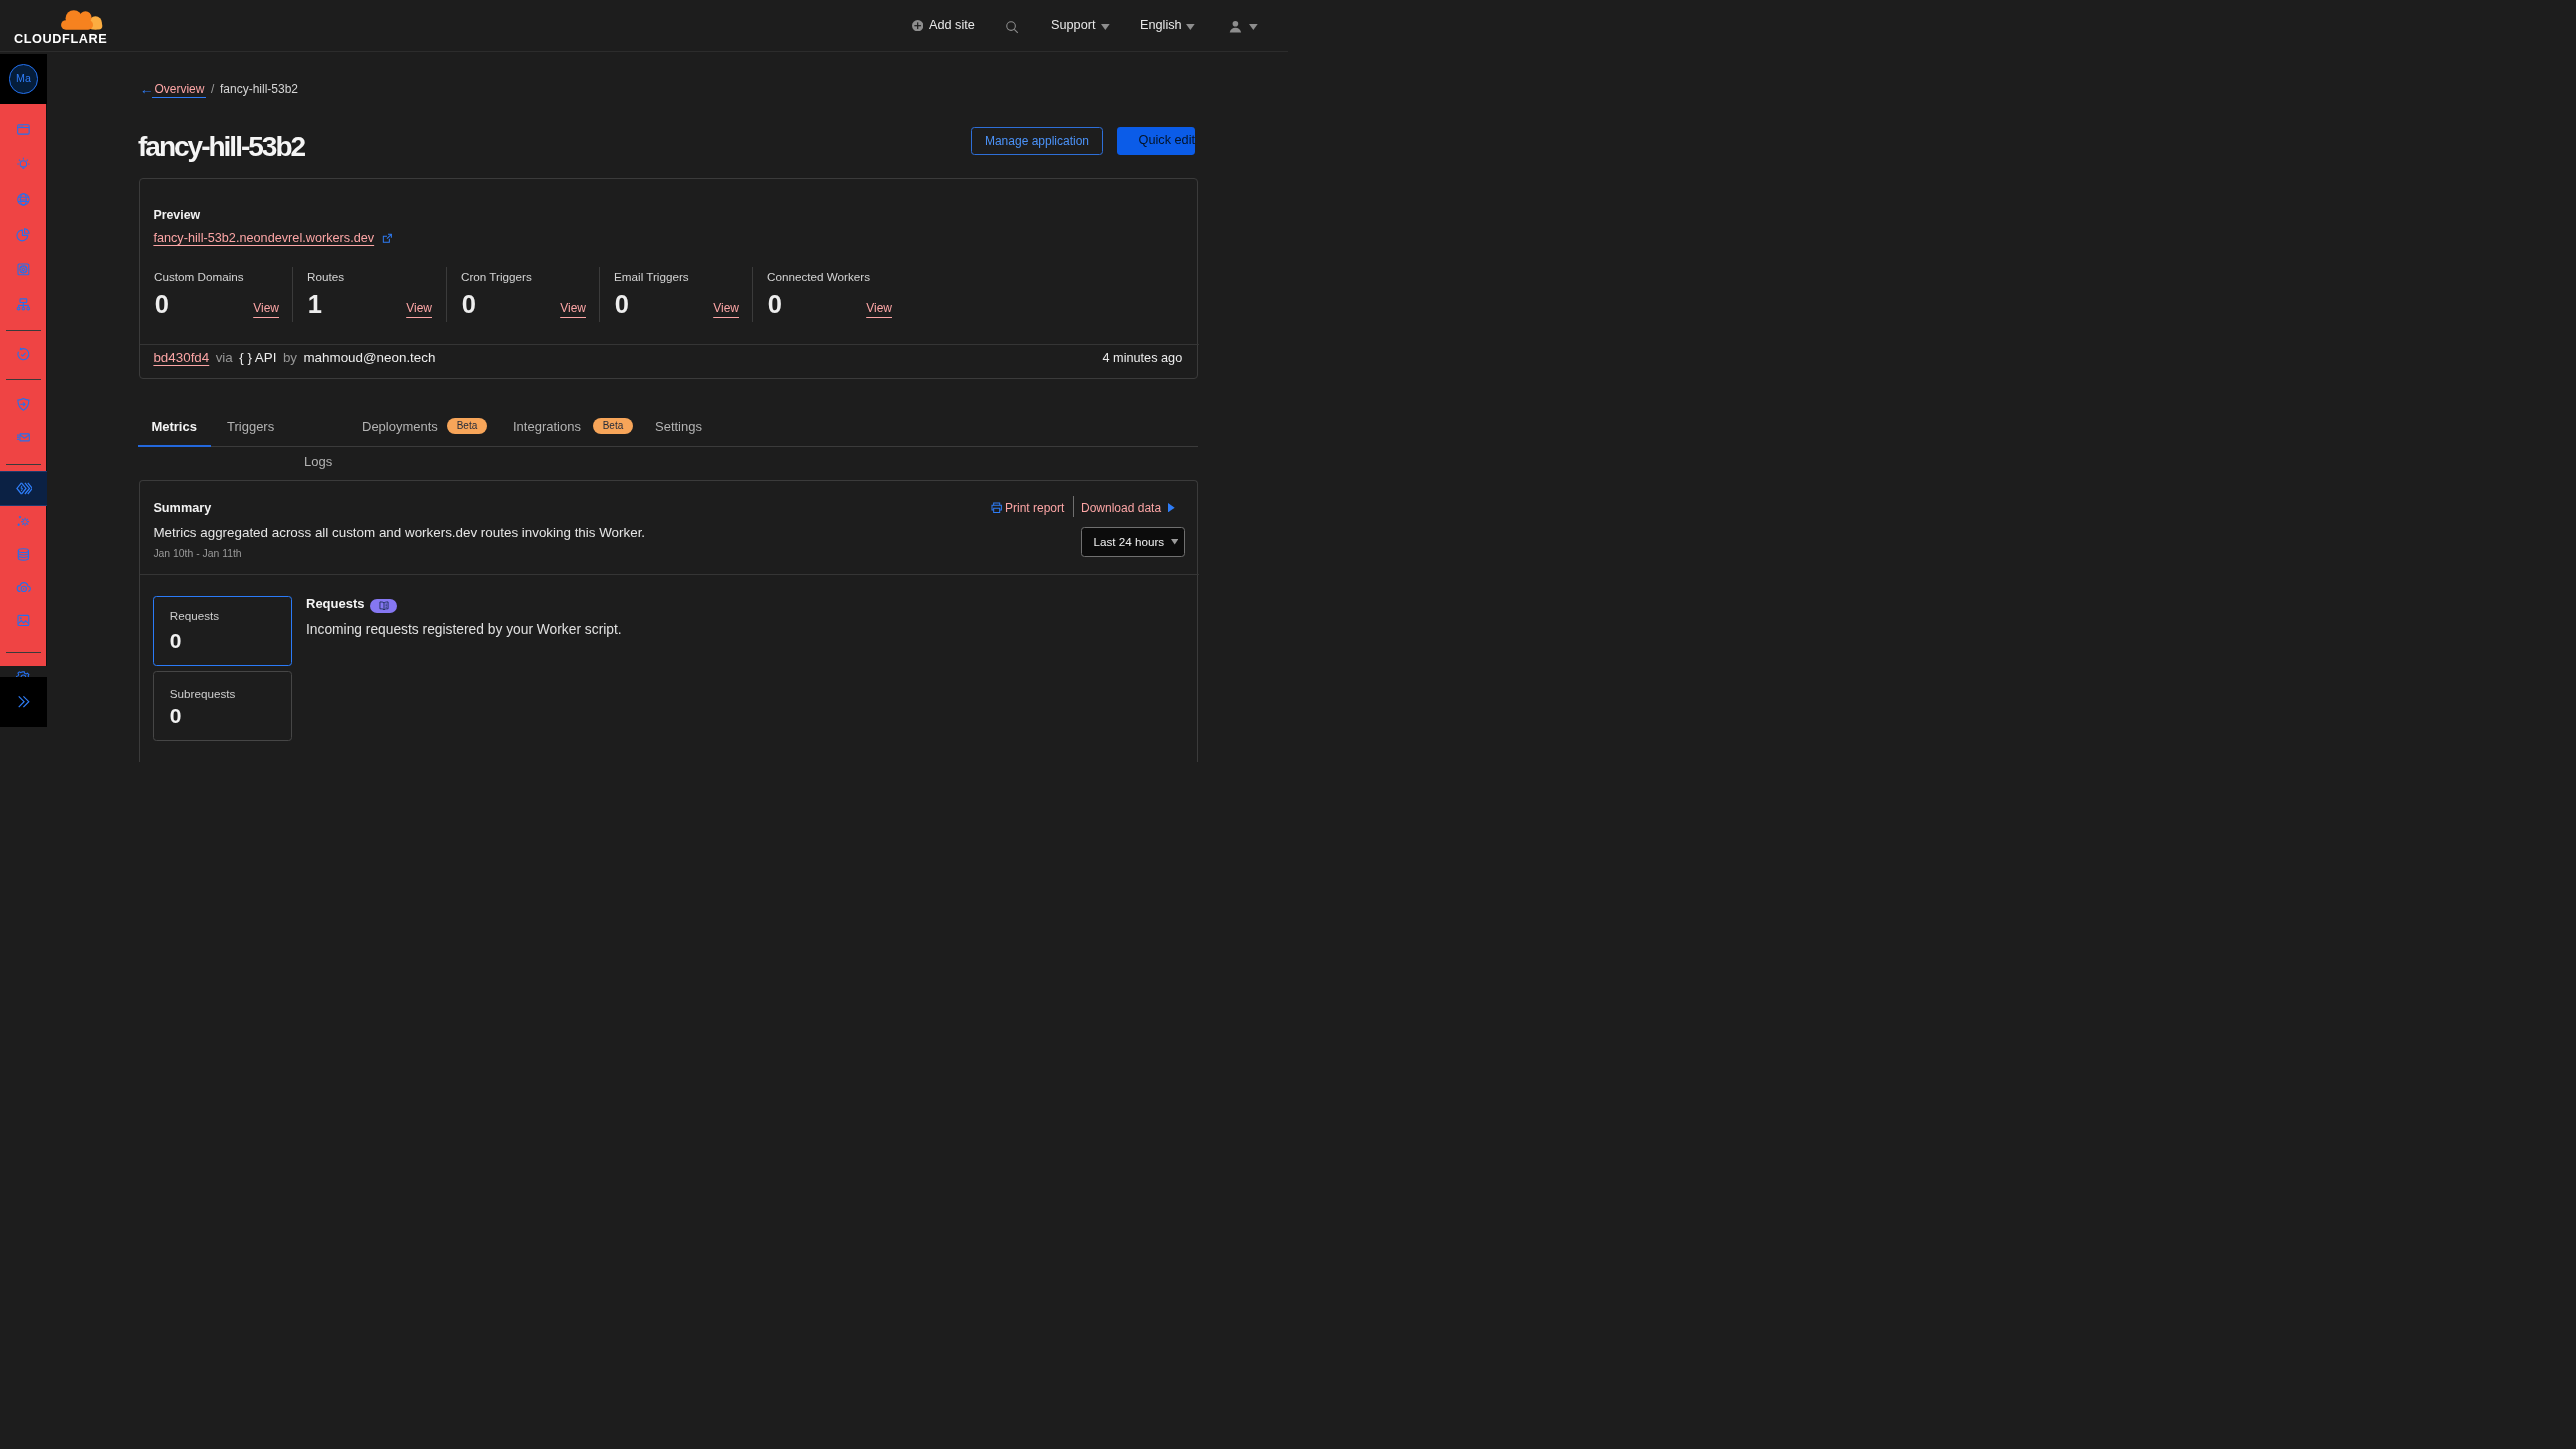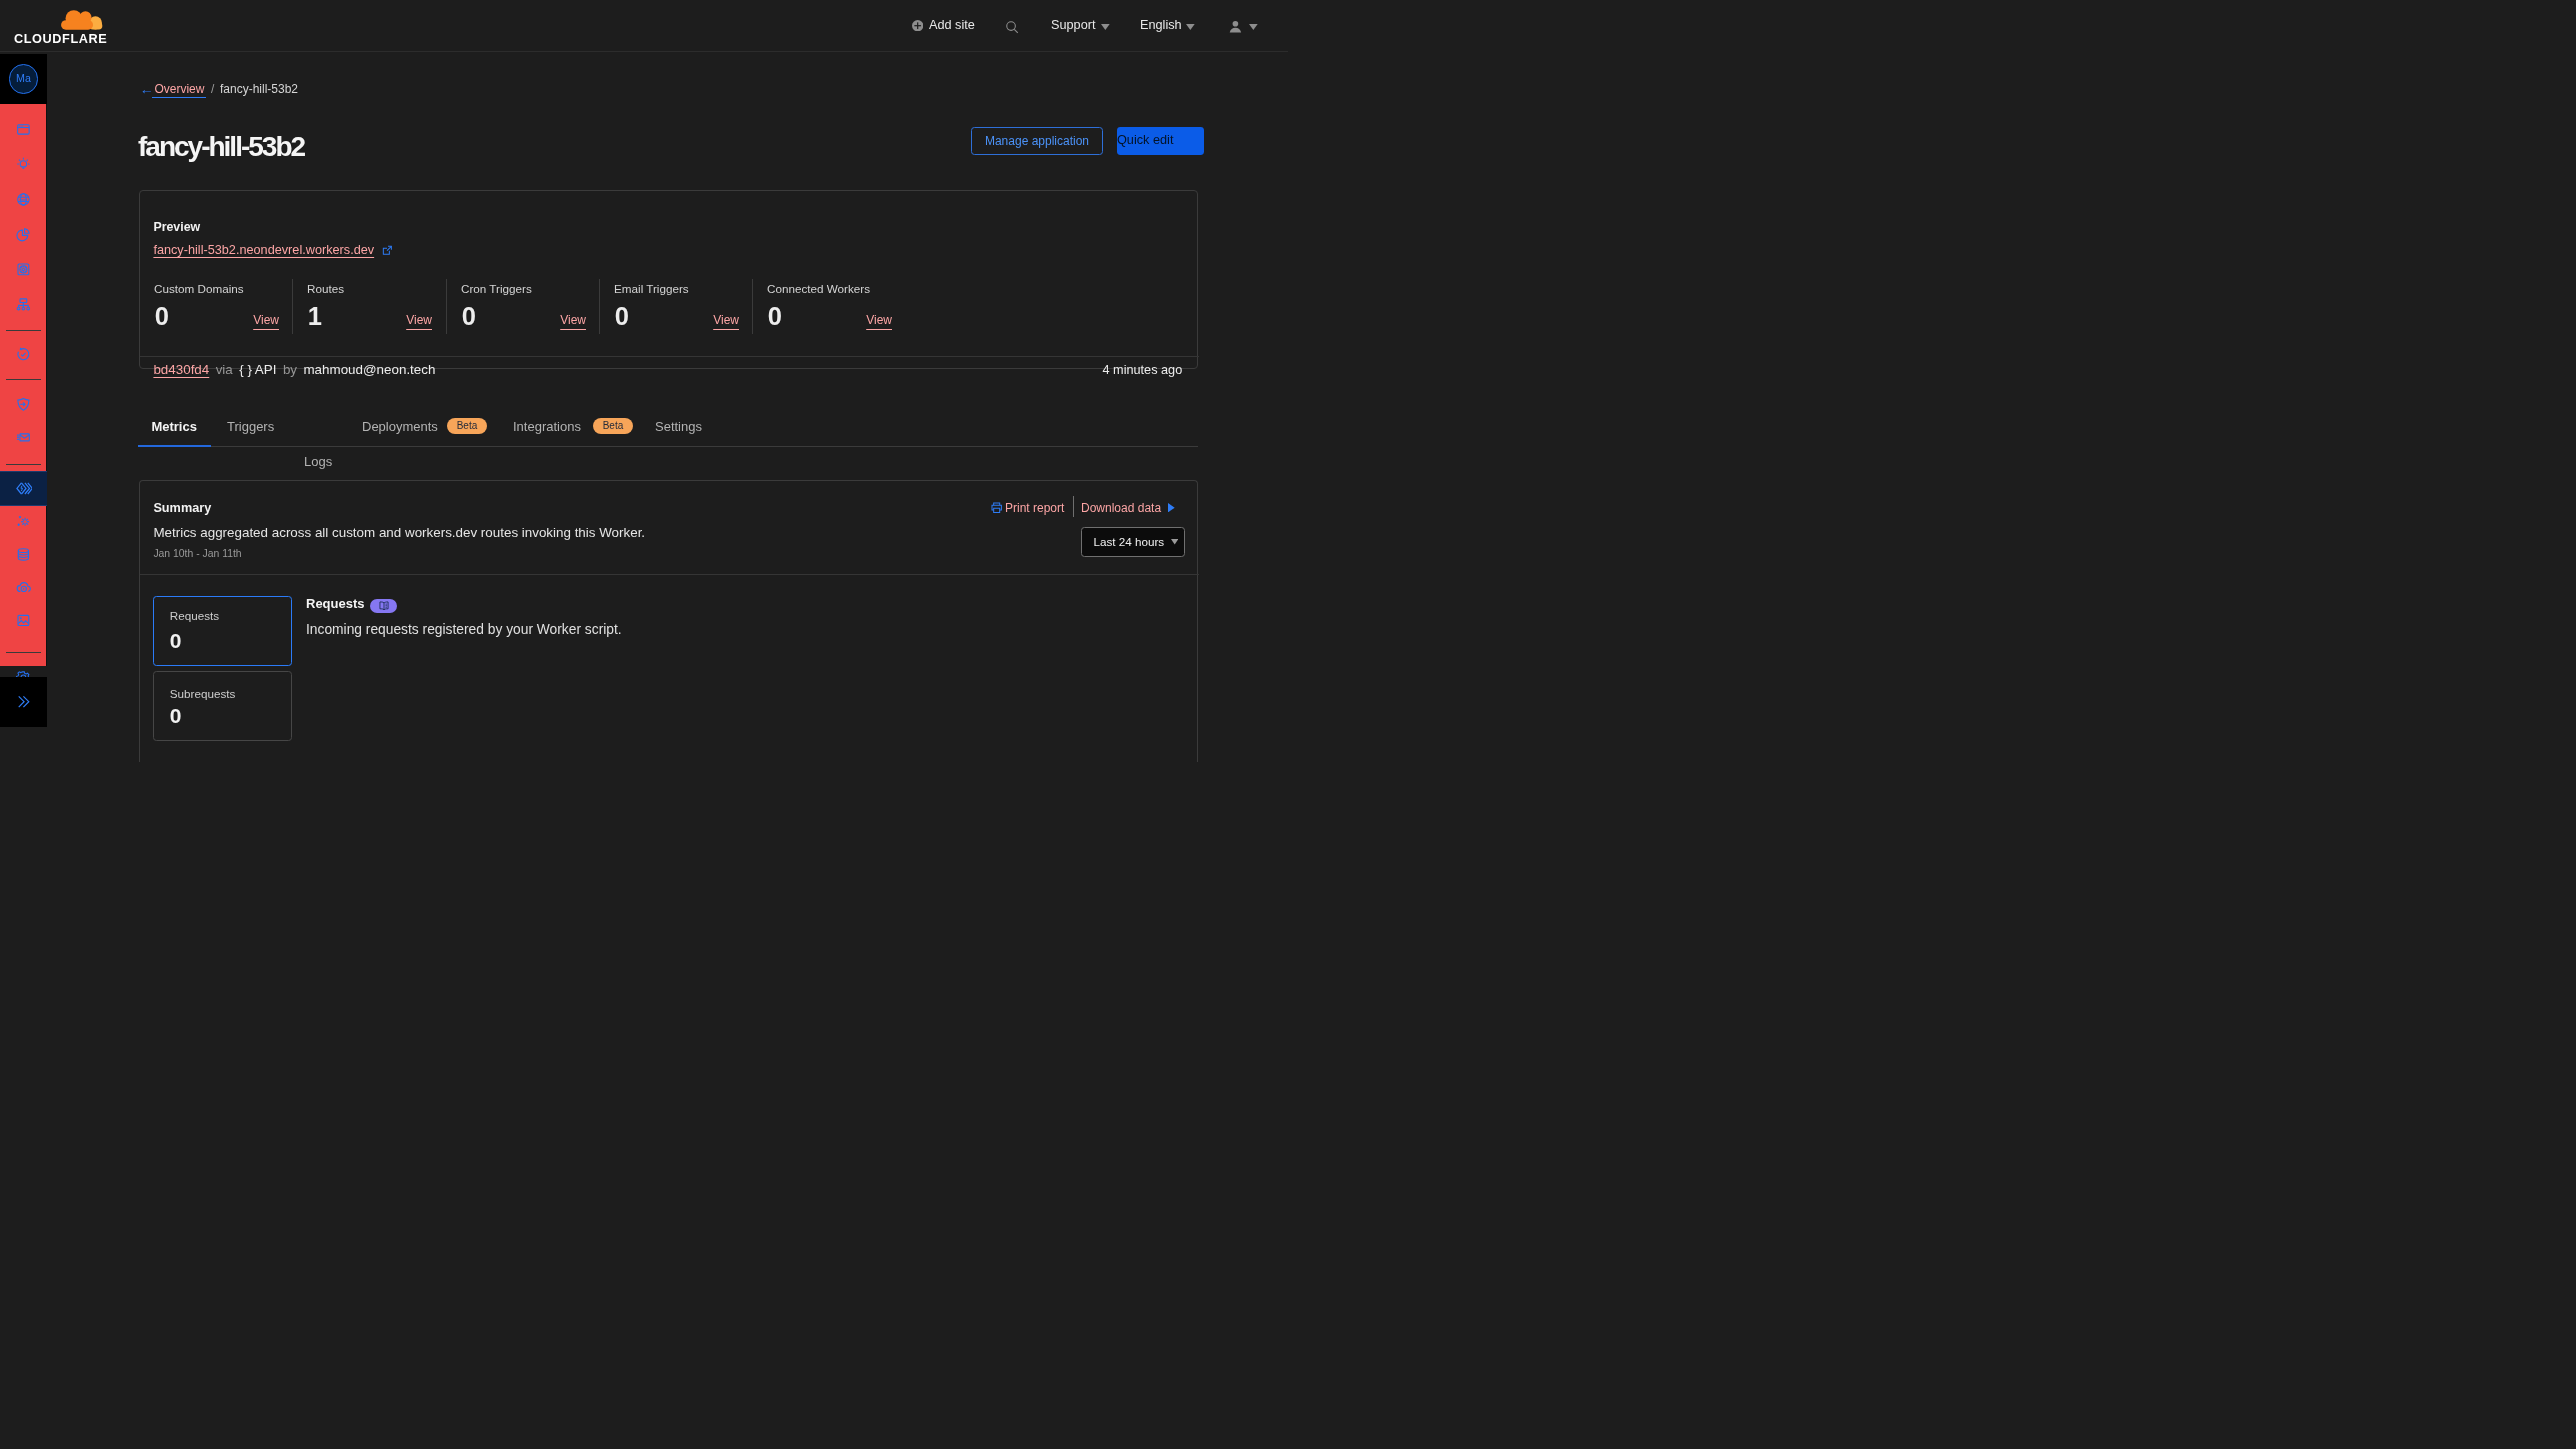--- a/index.html
+++ b/index.html
@@ -220,23 +220,23 @@
 
   <div class="abs" style="left:139px;top:82px;width:470px;height:13.4px;font-size:12px;color:#bdbdbd;white-space:nowrap;">
     <span style="position:absolute;left:0.7px;top:-1.3px;color:#2e7cf6;font-size:14px;">←</span>
       <a class="blue" style="position:absolute;left:12.7px;top:0;border-bottom:1.3px solid #2e7cf6;padding:0 2px 0.7px 2.7px;">Overview</a>
       <span style="position:absolute;left:72px;top:0;color:#9a9a9a;">/</span>
       <span style="position:absolute;left:81px;top:0;color:#d6d6d6;">fancy-hill-53b2</span>
   </div>
 
   <div class="abs" style="left:138px;top:131px;color:#f5f5f5;font-size:28px;font-weight:bold;letter-spacing:-2px;">fancy-hill-53b2</div>
   <div class="abs" style="left:971px;top:127px;width:132px;height:27.5px;border:0.7px solid #2e6fd8;border-radius:3.4px;color:#4b92f8;font-size:12px;text-align:center;line-height:26px;">Manage application</div>
-  <div class="abs" style="left:1117px;top:127px;width:87px;height:27.5px;background:#0b5ce8;border-radius:3.4px;color:#041326;font-size:12.7px;text-align:left;line-height:27.5px;">Quick edit</div>
-
-  <div class="abs" style="left:139px;top:178px;width:1059px;height:179px;border:0.7px solid #3b3b3b;border-radius:4px;margin-top:12px;">
+  <div class="abs" style="left:1117px;top:127px;width:78px;height:27.5px;background:#0b5ce8;border-radius:3.4px;color:#041326;font-size:12.7px;text-align:right;line-height:27.5px;">Quick edit</div>
+
+  <div class="abs" style="left:139px;top:178px;width:1059px;height:201px;border:0.7px solid #3b3b3b;border-radius:4px;">
     <div class="abs" style="left:13.4px;top:29px;color:#f2f2f2;font-size:12.4px;font-weight:bold;">Preview</div>
     <div class="abs" style="left:13.4px;top:52px;font-size:12.7px;">
       <a class="blue" style="text-decoration:underline;text-underline-offset:2.7px;">fancy-hill-53b2.neondevrel.workers.dev</a>
       <span style="display:inline-block;vertical-align:-1.3px;margin-left:4.7px;"><svg width="10.7" height="10.7" viewBox="0 0 16 16" fill="none" stroke="#2e7cf6" stroke-width="1.5">
             <path d="M11 8.5V14H2V5h5.5"></path>
             <path d="M9 2h5v5"></path>
             <path d="M14 2L7.5 8.5"></path>
           </svg></span>
     </div>
 

